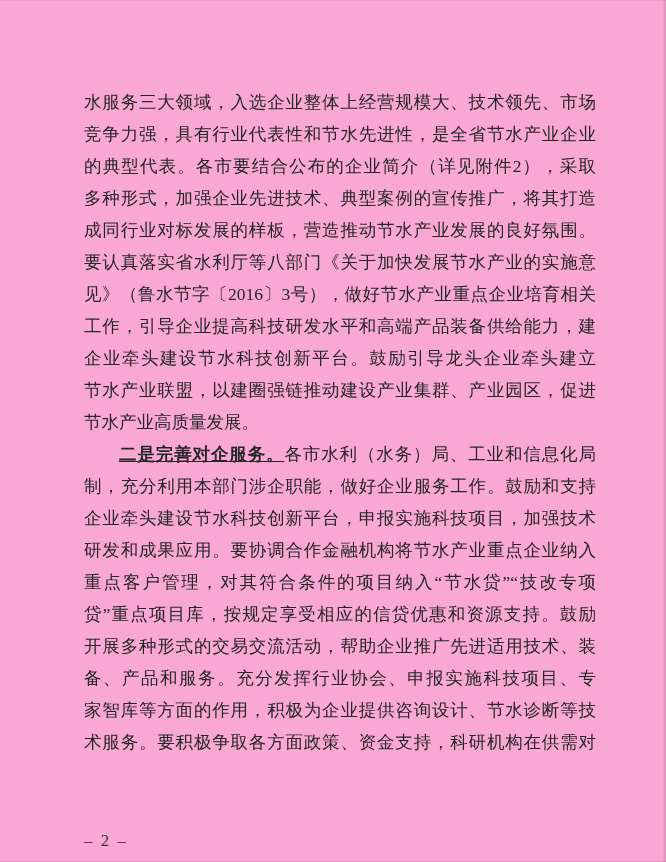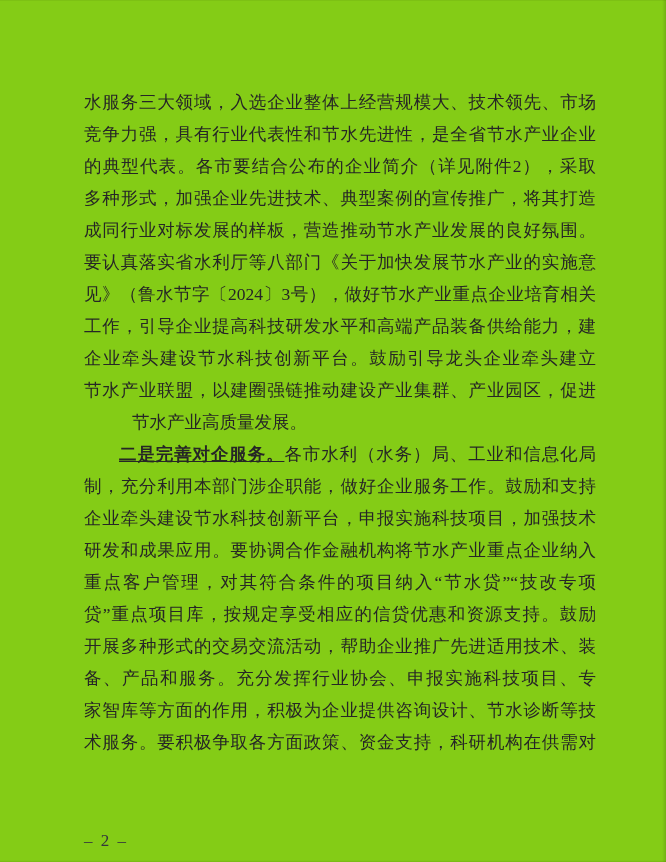--- a/index.html
+++ b/index.html
@@ -7,21 +7,21 @@
     padding: 0;
     width: 666px;
     height: 862px;
     background: #ffffff;
     overflow: hidden;
   }
   .page {
     position: relative;
     width: 666px;
     height: 862px;
-    background: #84cc16;
+    background: #f9a8d4;
     font-family: "Liberation Serif", "DejaVu Serif", serif;
     color: #262626;
   }
   .doc-body {
     position: absolute;
     left: 84px;
     top: 86px;
     width: 512px;
   }
   .line {
@@ -29,21 +29,20 @@
     line-height: 32px;
     height: 32px;
     text-align: justify;
     text-align-last: justify;
     text-justify: inter-character;
     white-space: normal;
     overflow: hidden;
   }
   .line.align-left {
     text-align-last: left;
-    margin-left: 48px;
   }
   .line.indent {
     text-indent: 35px;
   }
   .bold {
     font-weight: 700;
     text-decoration: underline;
   }
   .page-number {
     position: absolute;
@@ -84,21 +83,21 @@
 
 <div class="page">
   <div class="scan-edge-top"></div>
   <div class="doc-body">
       <div class="line"><span>水服务三大领域，入选企业整体上经营规模大、技术领先、市场</span></div>
       <div class="line"><span>竞争力强，具有行业代表性和节水先进性，是全省节水产业企业</span></div>
       <div class="line"><span>的典型代表。各市要结合公布的企业简介（详见附件2），采取</span></div>
       <div class="line"><span>多种形式，加强企业先进技术、典型案例的宣传推广，将其打造</span></div>
       <div class="line"><span>成同行业对标发展的样板，营造推动节水产业发展的良好氛围。</span></div>
       <div class="line"><span>要认真落实省水利厅等八部门《关于加快发展节水产业的实施意</span></div>
-      <div class="line"><span>见》（鲁水节字〔2024〕3号），做好节水产业重点企业培育相关</span></div>
+      <div class="line"><span>见》（鲁水节字〔2016〕3号），做好节水产业重点企业培育相关</span></div>
       <div class="line"><span>工作，引导企业提高科技研发水平和高端产品装备供给能力，建</span></div>
       <div class="line"><span>企业牵头建设节水科技创新平台。鼓励引导龙头企业牵头建立</span></div>
       <div class="line"><span>节水产业联盟，以建圈强链推动建设产业集群、产业园区，促进</span></div>
       <div class="line align-left"><span>节水产业高质量发展。</span></div>
       <div class="line indent"><span class="bold">二是完善对企服务。</span><span>各市水利（水务）局、工业和信息化局</span></div>
       <div class="line"><span>制，充分利用本部门涉企职能，做好企业服务工作。鼓励和支持</span></div>
       <div class="line"><span>企业牵头建设节水科技创新平台，申报实施科技项目，加强技术</span></div>
       <div class="line"><span>研发和成果应用。要协调合作金融机构将节水产业重点企业纳入</span></div>
       <div class="line"><span>重点客户管理，对其符合条件的项目纳入“节水贷”“技改专项</span></div>
       <div class="line"><span>贷”重点项目库，按规定享受相应的信贷优惠和资源支持。鼓励</span></div>

